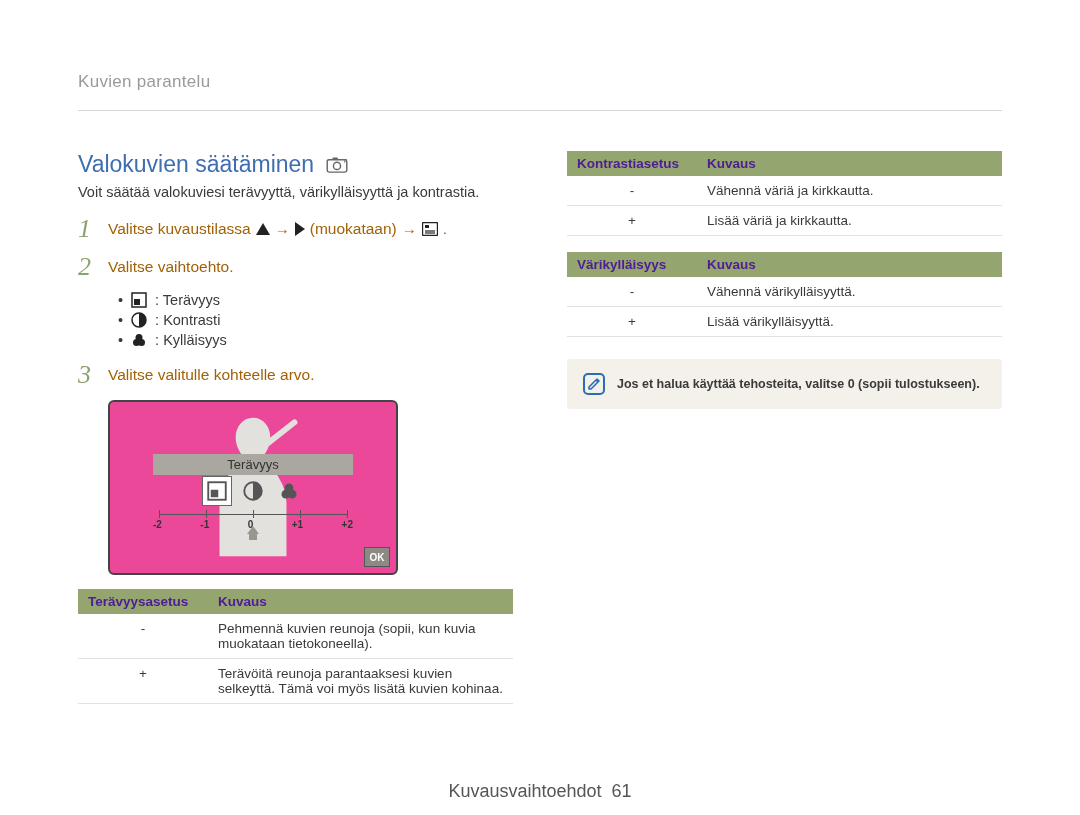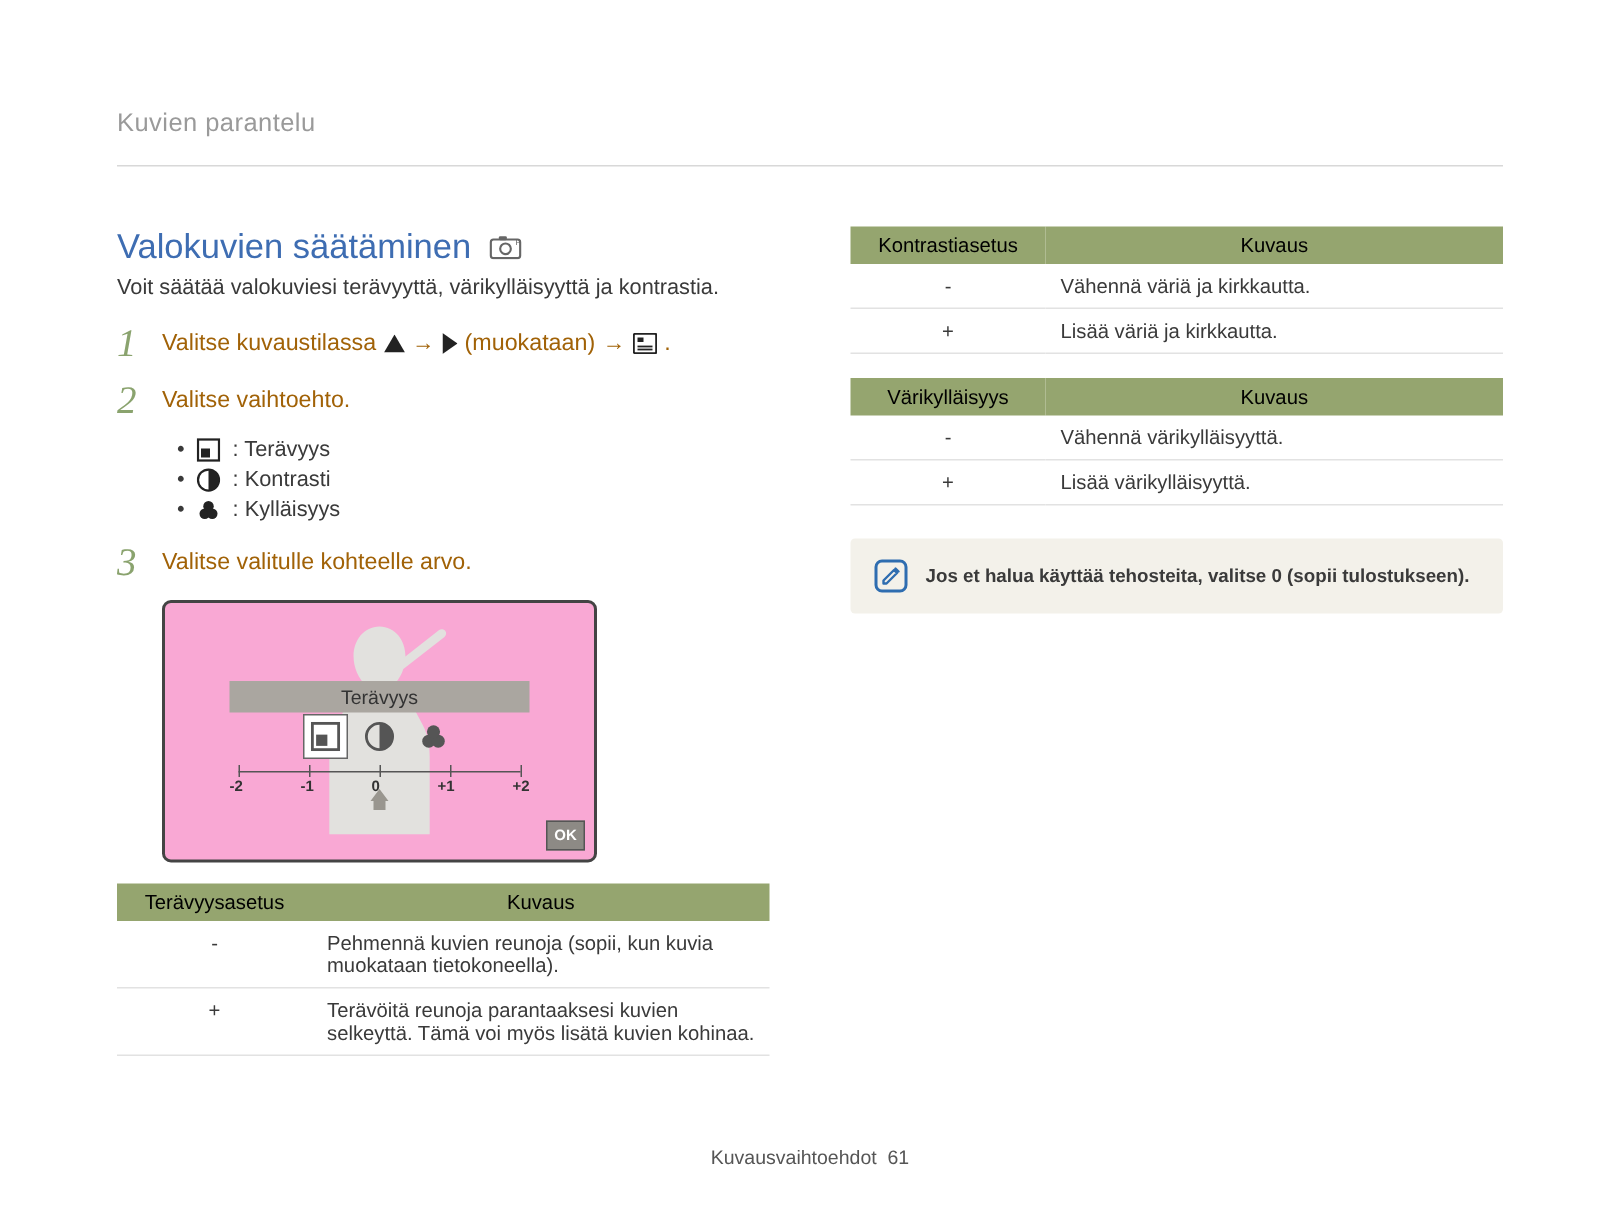--- a/index.html
+++ b/index.html
@@ -12,43 +12,43 @@
   .title { color: #3e6db2; font-size: 23px; font-weight: 400; }
   .camera-icon svg { width: 22px; height: 16px; }
   .intro { font-size: 14.5px; color: #3a3a3a; margin-bottom: 16px; }
   .step { display: flex; gap: 12px; margin-bottom: 12px; }
   .step-num { color: #8aa36e; font-style: italic; font-size: 26px; font-weight: 400; line-height: 1; width: 18px; font-family: Georgia, 'Times New Roman', serif; }
   .step-text { font-size: 15.5px; color: #a16207; display: flex; flex-wrap: wrap; align-items: center; gap: 5px; line-height: 1.5; }
   .inline-icon { display: inline-flex; align-items: center; justify-content: center; }
   .arrow { font-size: 15px; }
   .bullets { margin: 0 0 14px 40px; }
   .bullets li { list-style: none; display: flex; align-items: center; gap: 8px; font-size: 14.5px; color: #3a3a3a; margin-bottom: 4px; }
-  .preview { border: 2px solid #444; border-radius: 6px; width: 290px; height: 175px; margin: 8px 0 14px 30px; position: relative; background: #f9a8d4; }
+  .preview { border: 2px solid #444; border-radius: 6px; width: 290px; height: 175px; margin: 8px 0 14px 30px; position: relative; background: #ec4899; }
   .silhouette svg { position: absolute; left: 50%; top: 52%; transform: translate(-50%, -55%); width: 120px; height: 150px; }
   .label-bar { position: absolute; top: 52px; left: 50%; transform: translateX(-50%); width: 200px; text-align: center; background: #aaa6a0; color: #333; font-size: 13px; padding: 3px 0; }
   .icon-row { position: absolute; top: 74px; left: 50%; transform: translateX(-50%); display: flex; gap: 6px; }
   .picon { width: 30px; height: 30px; display: flex; align-items: center; justify-content: center; border: 1px solid transparent; }
   .picon.active { background: #fff; border: 1px solid #666; }
   .picon svg { width: 20px; height: 20px; }
   .scale { position: absolute; top: 112px; left: 50%; transform: translateX(-50%); width: 200px; }
   .scale-line { height: 1px; background: #555; position: relative; margin: 0 6px; }
   .scale-labels { display: flex; justify-content: space-between; font-size: 10px; color: #333; margin-top: 4px; font-weight: bold; }
   .tick { width: 1px; height: 8px; background: #555; position: absolute; top: -4px; }
   .pointer svg { position: absolute; left: 50%; top: 124px; transform: translateX(-50%); width: 16px; height: 14px; }
   .ok-badge { position: absolute; right: 6px; bottom: 6px; width: 26px; height: 20px; background: #8d8a85; color: #fff; font-size: 10px; font-weight: bold; display: flex; align-items: center; justify-content: center; border: 1px solid #555; }
   table.settings { width: 100%; border-collapse: collapse; font-size: 13.5px; margin-bottom: 16px; }
-  table.settings th { background: #95a56f; color: #000000; text-align: center; font-weight: 400; padding: 5px 10px; }
+  table.settings th { background: #95a56f; color: #4c1d95; text-align: left; font-weight: 700; padding: 5px 10px; }
   table.settings th.c1 { width: 130px; }
   table.settings td { padding: 7px 10px; border-bottom: 1px solid #e2e2e2; color: #3a3a3a; vertical-align: top; }
   table.settings td.c1 { text-align: center; }
   .note-box { display: flex; gap: 12px; align-items: center; background: #f3f1ea; padding: 14px 16px; border-radius: 3px; margin-top: 22px; font-weight: bold; }
   .note-icon { width: 22px; height: 22px; border: 2px solid #2e6db0; border-radius: 5px; display: flex; align-items: center; justify-content: center; flex-shrink: 0; }
   .note-icon svg { width: 12px; height: 12px; }
   .note-text { font-size: 12.5px; color: #3a3a3a; }
-  .footer { position: absolute; bottom: 36px; left: 0; width: 1080px; text-align: center; font-size: 13px; color: #555; }
+  .footer { position: absolute; bottom: 13px; left: 0; width: 1080px; text-align: center; font-size: 18px; color: #555; }
 </style>
 </head>
 <body>
 
 <div class="page">
   <div class="breadcrumb">Kuvien parantelu</div>
 
   <div class="columns">
 
     <div class="col">

